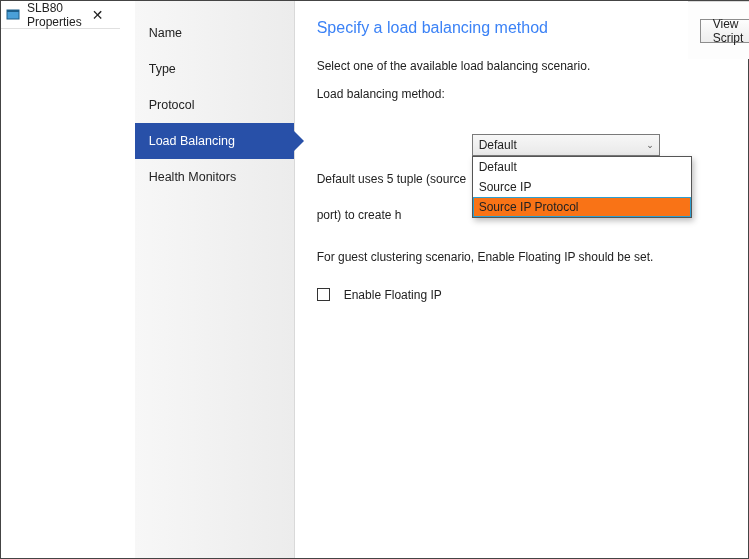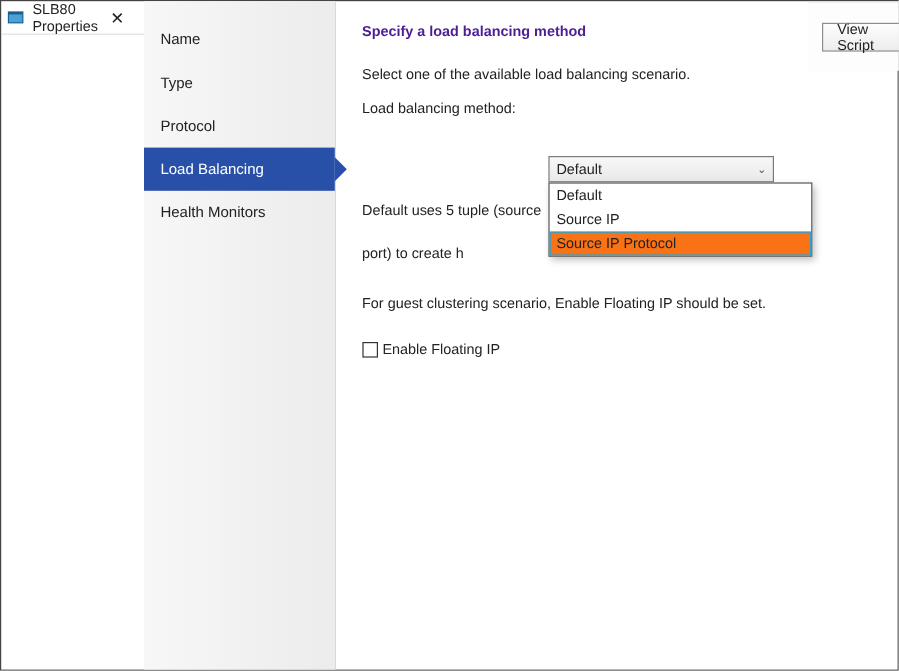--- a/index.html
+++ b/index.html
@@ -3,39 +3,39 @@
 <meta charset="utf-8">
 <style>
   * { box-sizing: border-box; }
   html, body { margin: 0; padding: 0; font-family: "Segoe UI", Tahoma, sans-serif; font-size: 12px; color: #222; }
   .window { width: 749px; height: 559px; border: 1px solid #444; background: #fff; display: flex; flex-direction: row; position: relative; }
   .titlebar { height: 28px; display: flex; align-items: center; padding: 0 6px 0 4px; border-bottom: 1px solid #e0e0e0; }
   .titlebar .app-icon { width: 16px; height: 16px; margin-right: 6px; display:flex; align-items:center; justify-content:center;}
   .titlebar .title { flex: 1; font-size: 12px; }
   .titlebar .close { width: 32px; text-align: center; font-size: 14px; font-family: Arial, sans-serif; line-height: 14px; cursor: default; }
   .body { flex: 1; display: flex; min-height: 0; }
-  .sidebar { width: 160px; background: linear-gradient(to right, #f7f7f7, #ececec); border-right: 1px solid #d9d9d9; padding-top: 14px; }
+  .sidebar { width: 160px; background: linear-gradient(to right, #f7f7f7, #ececec); border-right: 1px solid #d9d9d9; padding-top: 14px; margin-left: 15px; }
   .side-item { padding: 11px 14px; font-size: 12.5px; color: #222; cursor: default; position: relative; }
   .side-item.active { background: #2850a8; color: #fff; }
   .side-item.active::after {
     content: ""; position: absolute; right: -10px; top: 50%; transform: translateY(-50%);
     width: 0; height: 0; border-top: 10px solid transparent; border-bottom: 10px solid transparent; border-left: 10px solid #2850a8;
   }
   .content { flex: 1; padding: 18px 28px 10px 22px; position: relative; }
-  .page-title { color: #4c1d95; font-size: 12px; font-weight: 700; margin-bottom: 22px; }
+  .page-title { color: #3b82f6; font-size: 16px; font-weight: 400; margin-bottom: 22px; }
   .row { display: flex; margin-bottom: 14px; }
   .label-col { width: 155px; }
   .desc { margin-bottom: 14px; }
   .combo { position: relative; width: 188px; margin-top: 47px; }
   .combo-display { width: 188px; height: 22px; border: 1px solid #7a7a7a; background: linear-gradient(#f7f7f7,#e9e9e9); display: flex; align-items: center; padding: 0 18px 0 6px; font-size: 12px; position: relative;}
   .combo-display .chev { position: absolute; right: 5px; top: 50%; transform: translateY(-50%); font-size: 9px; color: #555;}
   .dropdown { position: absolute; top: 22px; left: 0; width: 220px; border: 1px solid #555; background: #fff; z-index: 10; box-shadow: 2px 3px 6px rgba(0,0,0,0.25);}
   .dropdown .opt { padding: 3px 6px; font-size: 12px; cursor: default; }
   .dropdown .opt.hover { background: #f97316; border: 1px solid #2d9fd0; padding: 2px 5px;}
-  .checkbox-row { display: flex; align-items: flex-end; gap: 4px; margin-top: 24px;}
+  .checkbox-row { display: flex; align-items: flex-start; gap: 14px; margin-top: 24px;}
   .checkbox-box { width: 13px; height: 13px; border: 1px solid #333; background: #fff; }
   .footer { height: 58px; border-top: 1px solid #d9d9d9; display: flex; align-items: center; padding: 0 12px; background: #fdfdfd;}
   .footer .spacer { flex: 1; }
   .btn { min-width: 78px; height: 24px; border: 1px solid #8d8d8d; background: linear-gradient(#fdfdfd,#ededed); font-size: 12px; display: inline-flex; align-items:center; justify-content:center; padding: 0 12px; margin-left: 8px; cursor: default;}
   .btn-view { margin-left: 0; }
   .btn-ok-wrap { border: 2px solid #d11029; padding: 2px; margin-left: 8px;}
   .btn-ok-wrap .btn { margin-left: 0; border: 1px solid #3a6fc4; background: linear-gradient(#fdfdfd,#e8eef9);}
 </style>
 </head>
 <body>

